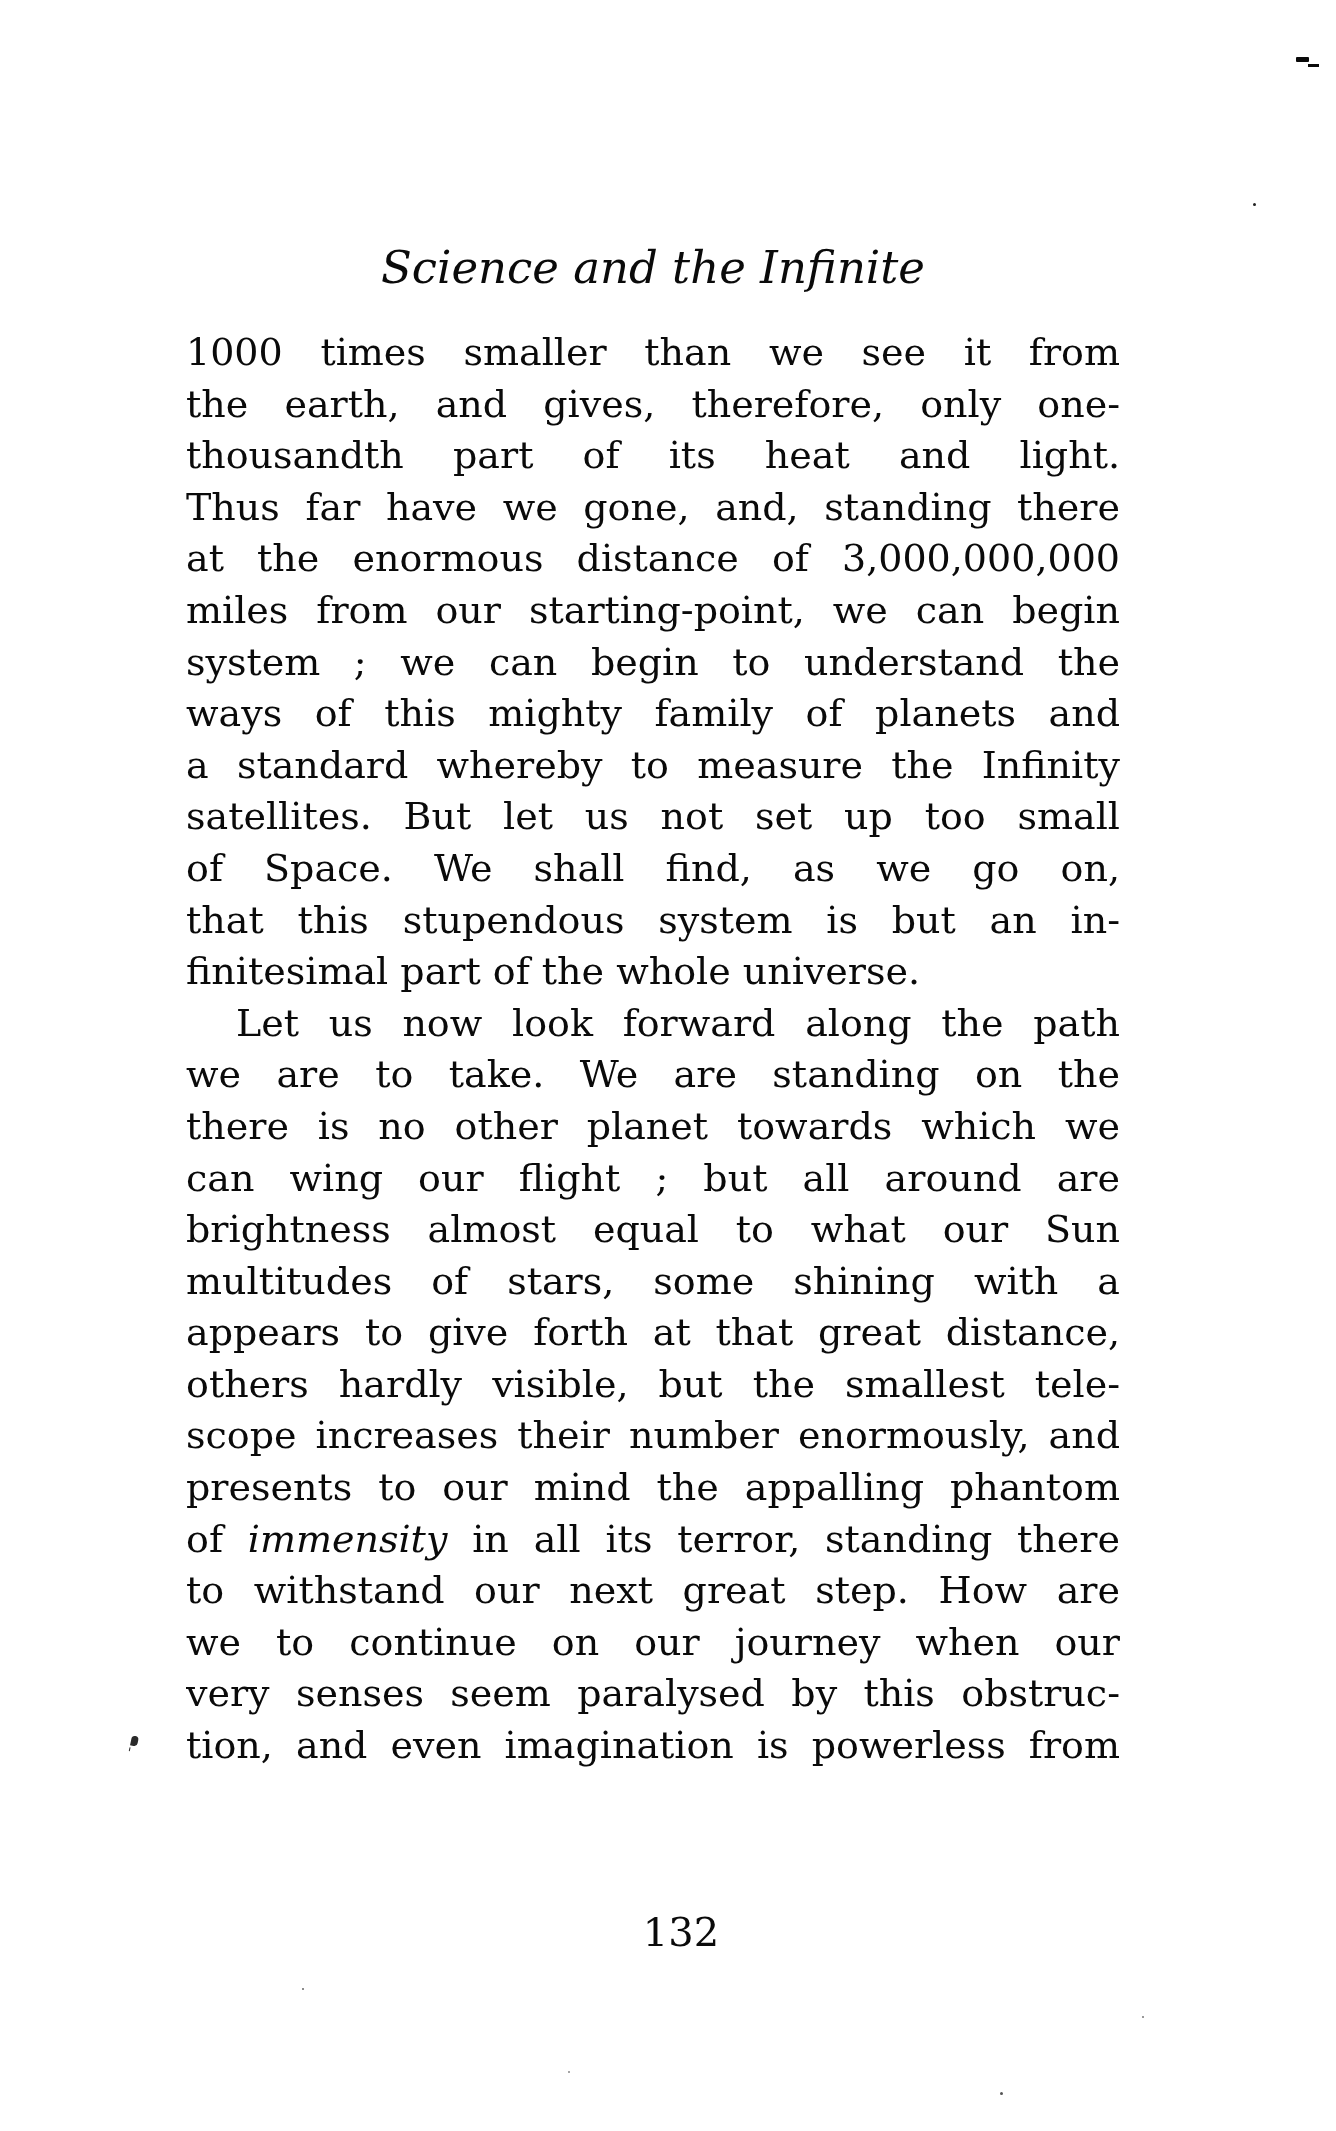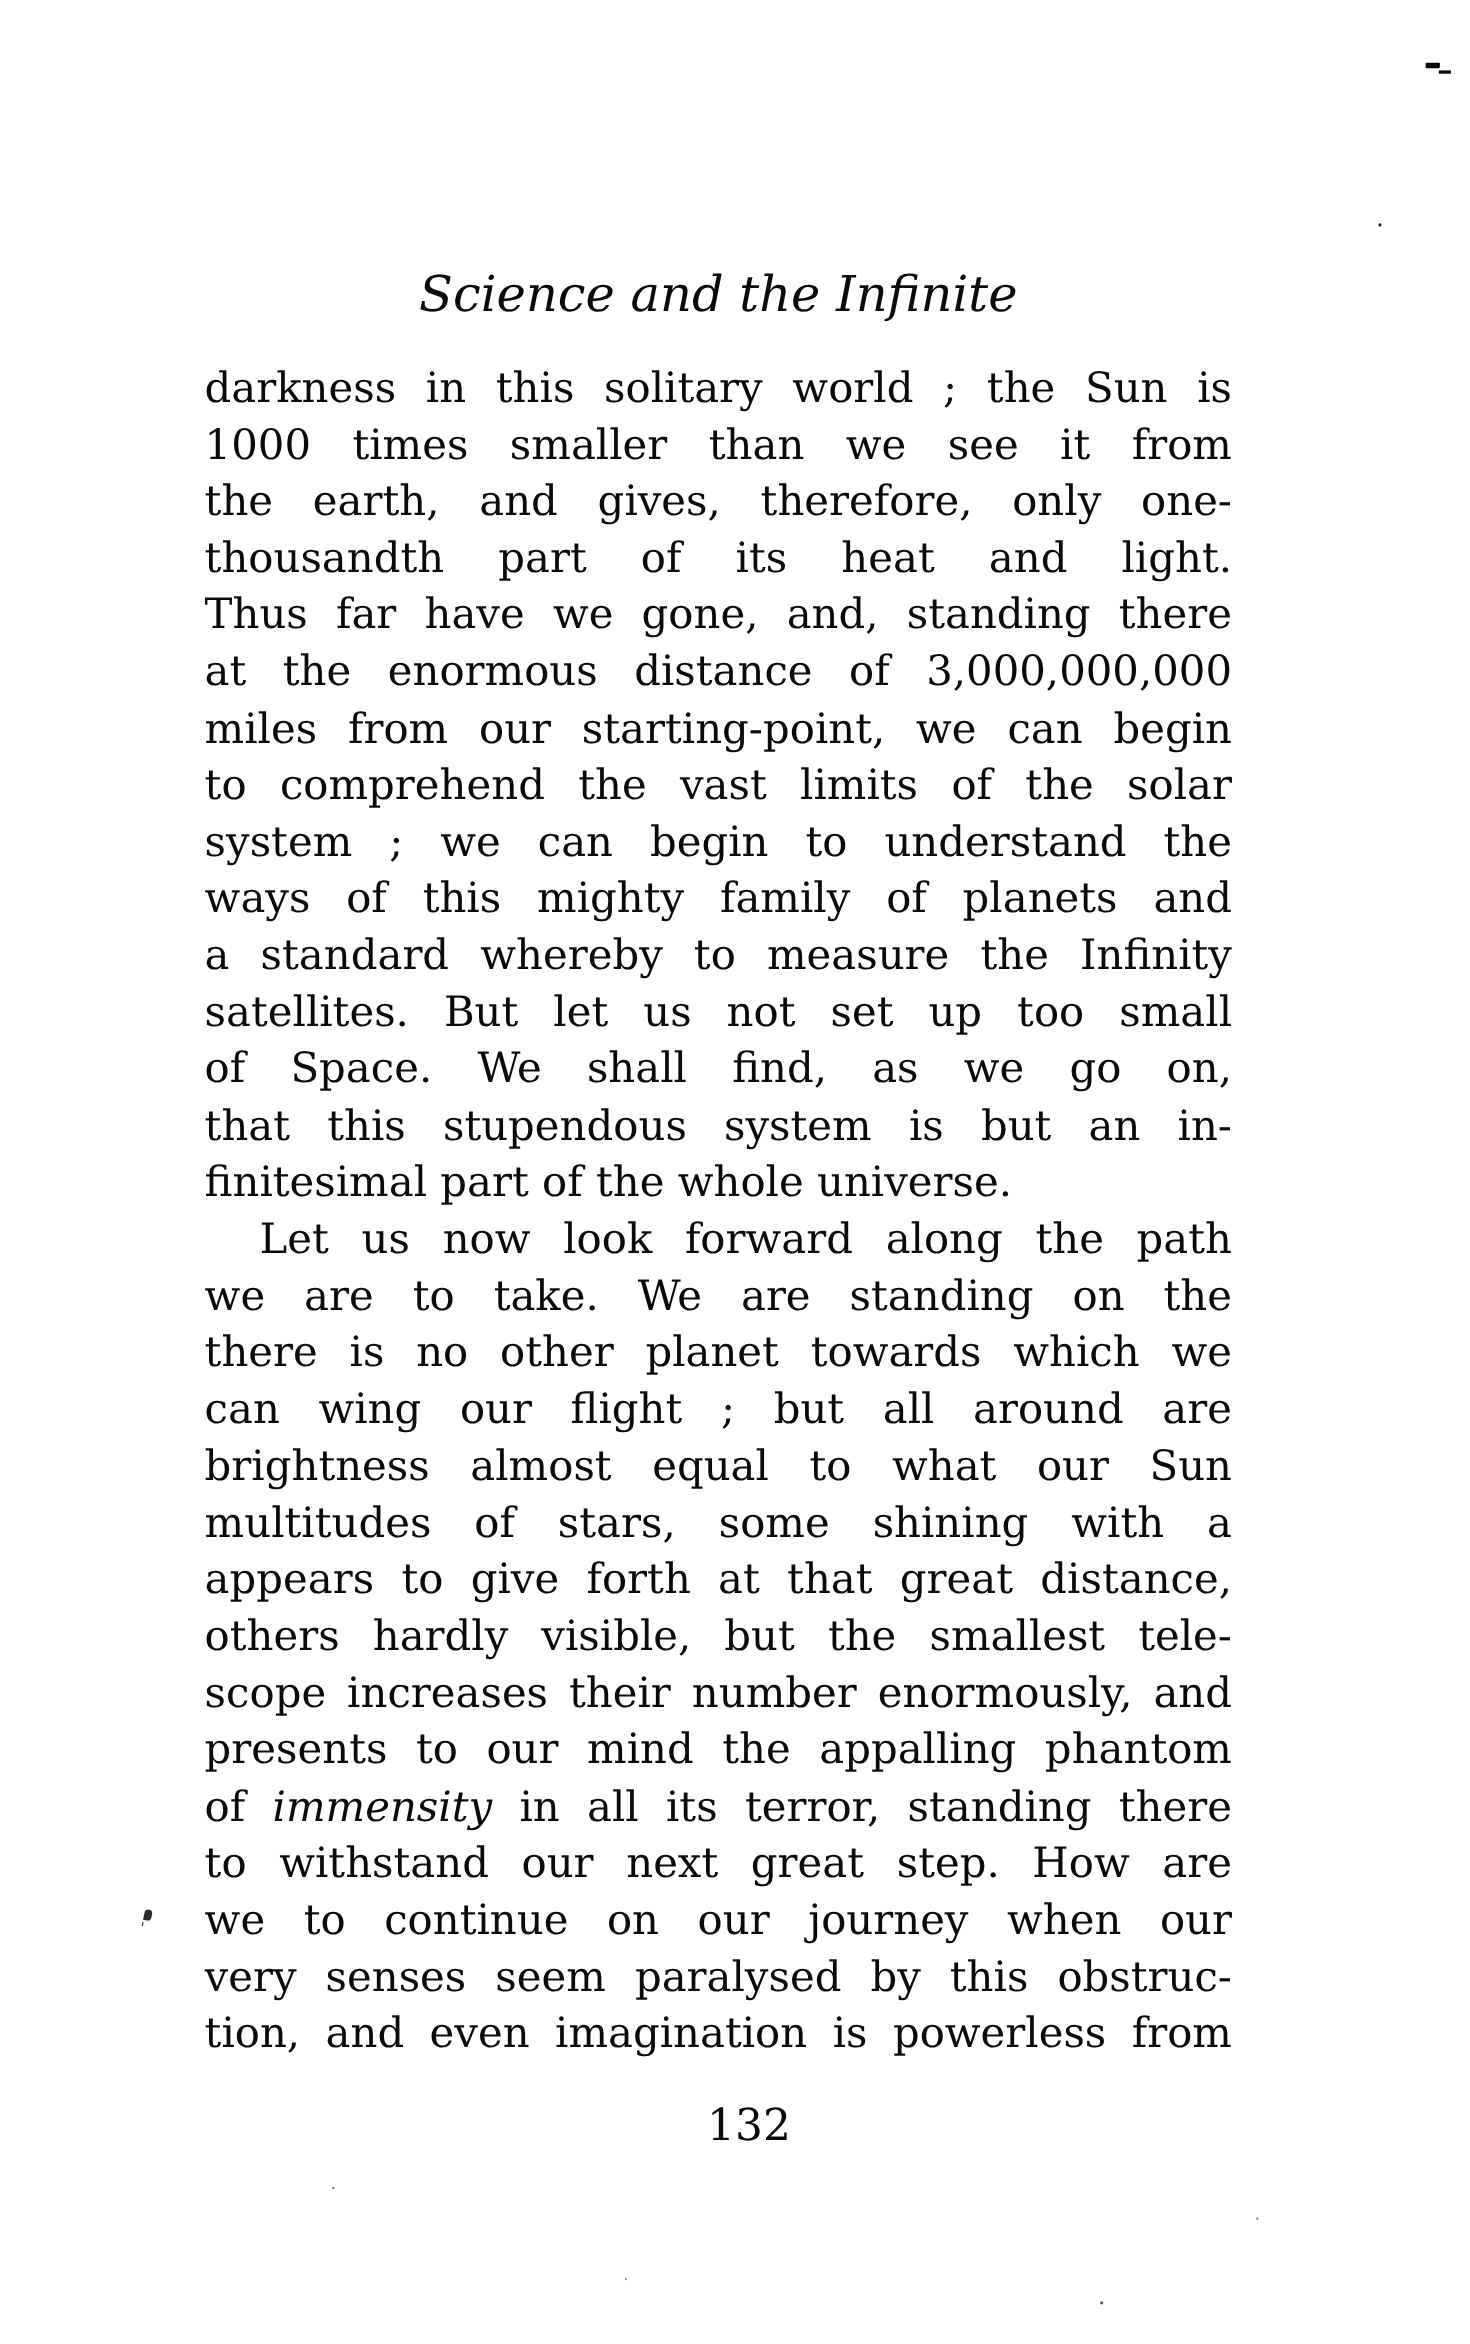--- a/index.html
+++ b/index.html
@@ -88,28 +88,26 @@
   .d4 { left: 1142px; top: 1988px; width: 2px; height: 2px; background:#777; }
   .d5 { left: 568px;  top: 2043px; width: 2px; height: 2px; background:#888; }
 </style>
 </head>
 <body>
 
 <div class="page" style="background: rgb(255, 255, 255); color: rgb(10, 10, 10); margin-top: 28px;">
   <div class="title">Science and the Infinite</div>
 
   <div class="body-text">
-      <div class="text-line"><span>darkness in this solitary world ; the Sun is</span></div>
       <div class="text-line"><span>1000 times smaller than we see it from</span></div>
       <div class="text-line"><span>the earth, and gives, therefore, only one-</span></div>
       <div class="text-line"><span>thousandth part of its heat and light.</span></div>
       <div class="text-line"><span>Thus far have we gone, and, standing there</span></div>
       <div class="text-line"><span>at the enormous distance of 3,000,000,000</span></div>
       <div class="text-line"><span>miles from our starting-point, we can begin</span></div>
-      <div class="text-line"><span>to comprehend the vast limits of the solar</span></div>
       <div class="text-line"><span>system ; we can begin to understand the</span></div>
       <div class="text-line"><span>ways of this mighty family of planets and</span></div>
       <div class="text-line"><span>a standard whereby to measure the Infinity</span></div>
       <div class="text-line"><span>satellites. But let us not set up too small</span></div>
       <div class="text-line"><span>of Space. We shall find, as we go on,</span></div>
       <div class="text-line"><span>that this stupendous system is but an in-</span></div>
       <div class="text-line para-end"><span>finitesimal part of the whole universe.</span></div>
       <div class="text-line indent"><span>Let us now look forward along the path</span></div>
       <div class="text-line"><span>we are to take. We are standing on the</span></div>
       <div class="text-line"><span>there is no other planet towards which we</span></div>

